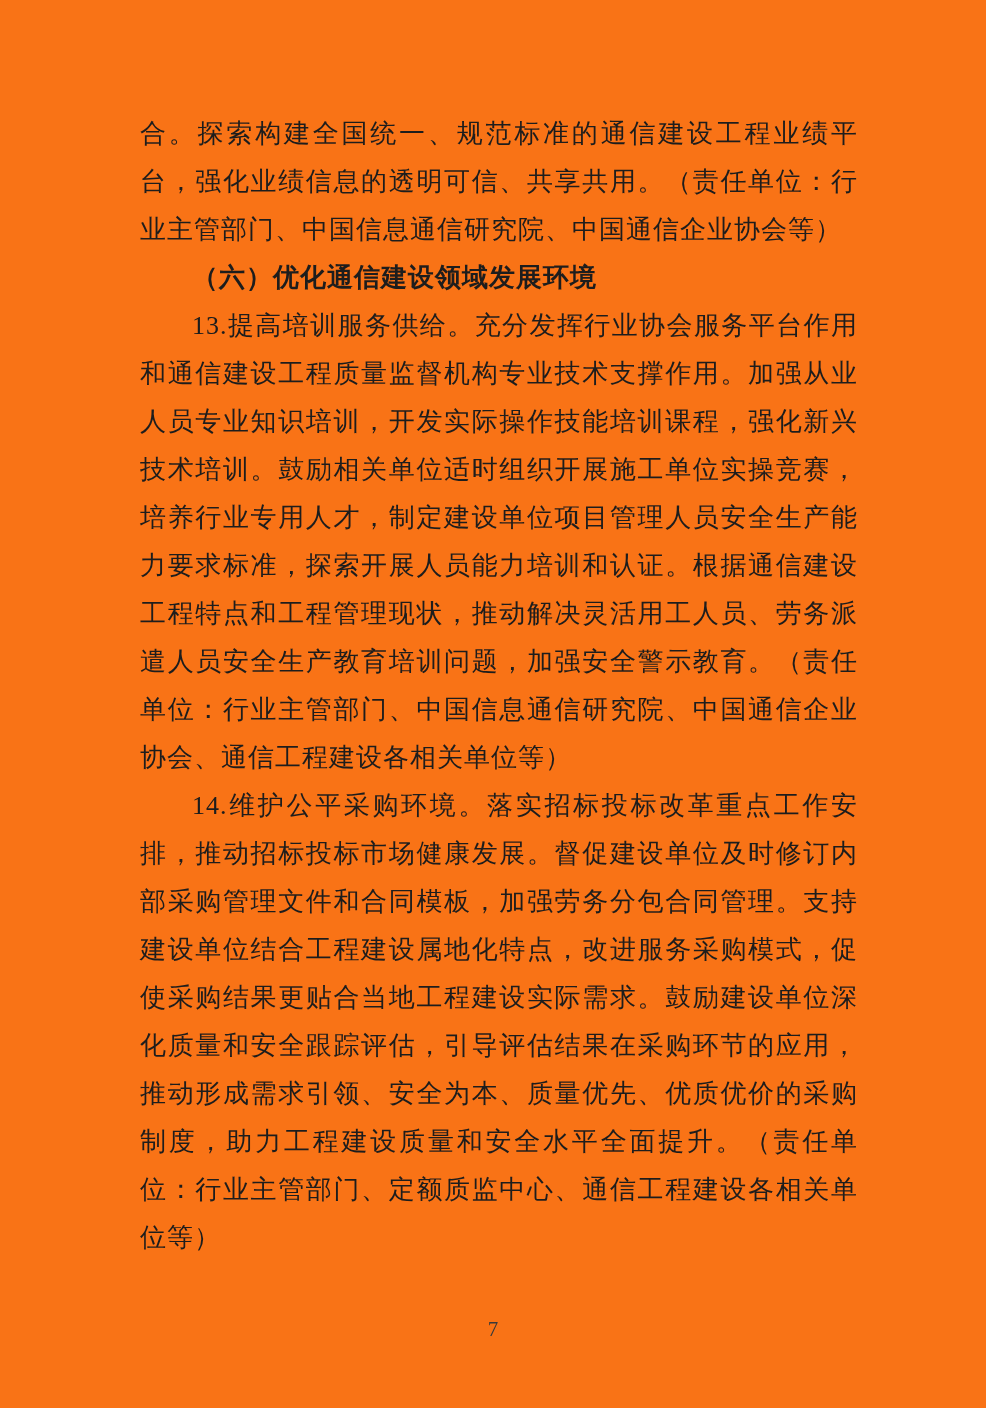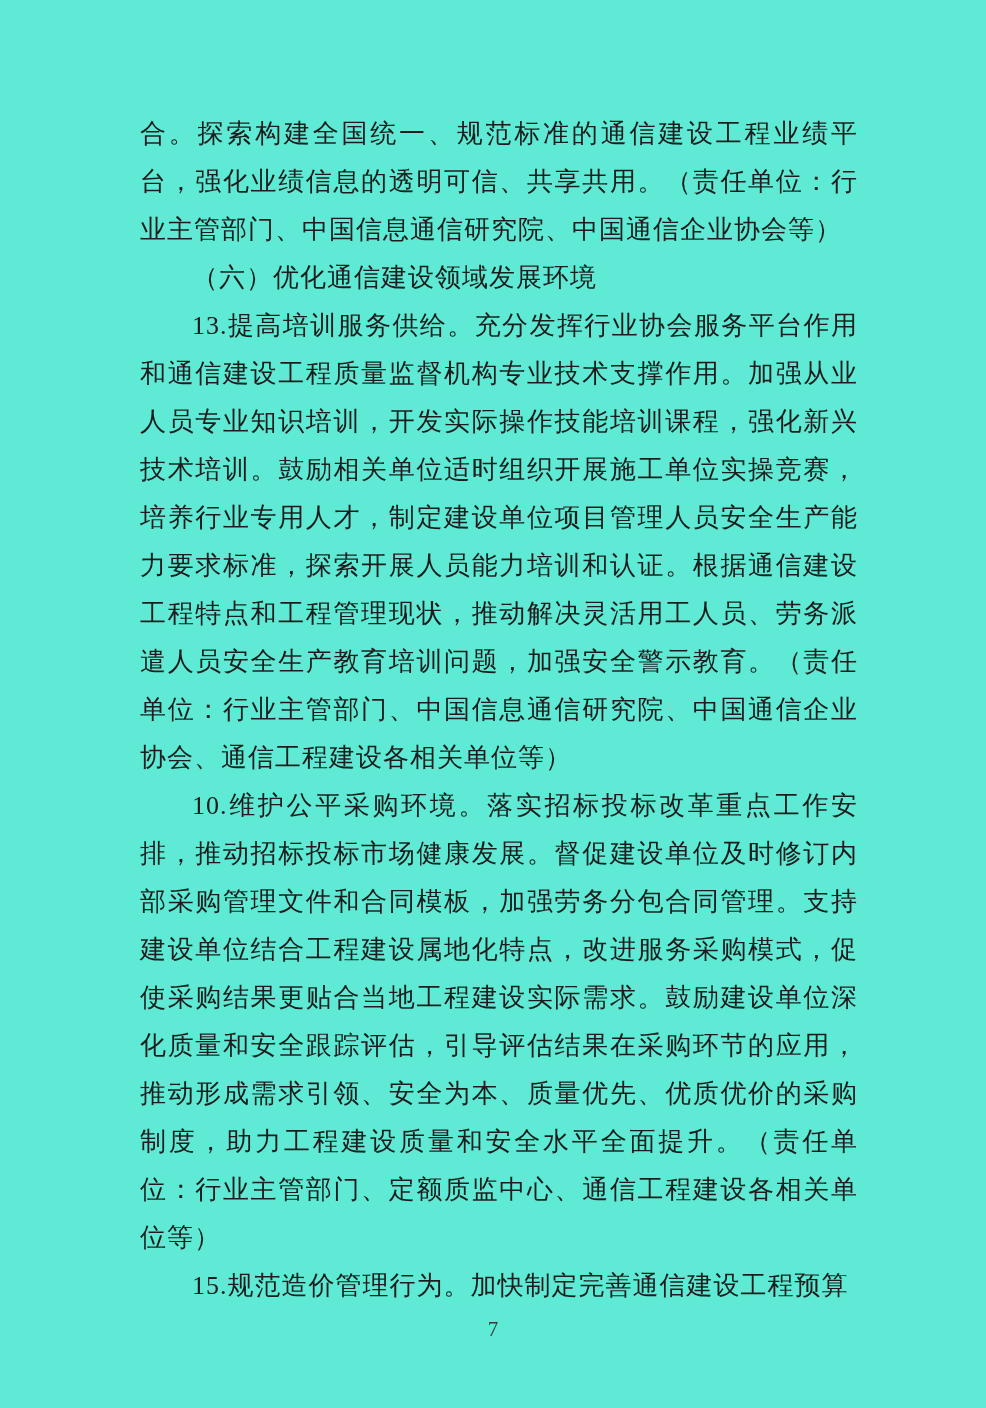--- a/index.html
+++ b/index.html
@@ -5,21 +5,21 @@
   html, body {
     margin: 0;
     padding: 0;
     background: #e8e8e8;
   }
   .page {
     position: relative;
     width: 986px;
     height: 1408px;
     margin: 0 auto;
-    background: #5eead4;
+    background: #f97316;
     overflow: hidden;
     font-family: "Liberation Serif", "DejaVu Serif", serif;
     color: #1d1d1d;
   }
   .content {
     position: absolute;
     left: 140px;
     top: 110px;
     width: 718px;
   }
@@ -32,21 +32,21 @@
     letter-spacing: 1px;
     word-break: break-all;
   }
   .para.indent {
     text-indent: 2em;
   }
   .para .lead {
     font-weight: normal;
   }
   .section-heading {
-    font-weight: normal;
+    font-weight: bold;
   }
   .page-number {
     position: absolute;
     top: 1314px;
     left: 0;
     width: 100%;
     text-align: center;
     font-size: 21px;
     line-height: 30px;
     color: #3a3a3a;
@@ -58,20 +58,19 @@
 
 <div class="page">
   <div class="content">
 
     <p class="para">合。探索构建全国统一、规范标准的通信建设工程业绩平台，强化业绩信息的透明可信、共享共用。（责任单位：行业主管部门、中国信息通信研究院、中国通信企业协会等）</p>
 
     <p class="para indent section-heading">（六）优化通信建设领域发展环境</p>
 
     <p class="para indent"><span class="lead">13.提高培训服务供给。</span><span>充分发挥行业协会服务平台作用和通信建设工程质量监督机构专业技术支撑作用。加强从业人员专业知识培训，开发实际操作技能培训课程，强化新兴技术培训。鼓励相关单位适时组织开展施工单位实操竞赛，培养行业专用人才，制定建设单位项目管理人员安全生产能力要求标准，探索开展人员能力培训和认证。根据通信建设工程特点和工程管理现状，推动解决灵活用工人员、劳务派遣人员安全生产教育培训问题，加强安全警示教育。（责任单位：行业主管部门、中国信息通信研究院、中国通信企业协会、通信工程建设各相关单位等）</span></p>
 
-    <p class="para indent"><span class="lead">10.维护公平采购环境。</span><span>落实招标投标改革重点工作安排，推动招标投标市场健康发展。督促建设单位及时修订内部采购管理文件和合同模板，加强劳务分包合同管理。支持建设单位结合工程建设属地化特点，改进服务采购模式，促使采购结果更贴合当地工程建设实际需求。鼓励建设单位深化质量和安全跟踪评估，引导评估结果在采购环节的应用，推动形成需求引领、安全为本、质量优先、优质优价的采购制度，助力工程建设质量和安全水平全面提升。（责任单位：行业主管部门、定额质监中心、通信工程建设各相关单位等）</span></p>
+    <p class="para indent"><span class="lead">14.维护公平采购环境。</span><span>落实招标投标改革重点工作安排，推动招标投标市场健康发展。督促建设单位及时修订内部采购管理文件和合同模板，加强劳务分包合同管理。支持建设单位结合工程建设属地化特点，改进服务采购模式，促使采购结果更贴合当地工程建设实际需求。鼓励建设单位深化质量和安全跟踪评估，引导评估结果在采购环节的应用，推动形成需求引领、安全为本、质量优先、优质优价的采购制度，助力工程建设质量和安全水平全面提升。（责任单位：行业主管部门、定额质监中心、通信工程建设各相关单位等）</span></p>
 
-    <p class="para indent"><span class="lead">15.规范造价管理行为。</span><span>加快制定完善通信建设工程预算</span></p>
 
   </div>
 
   <div class="page-number">7</div>
 </div>
 
 </body></html>

